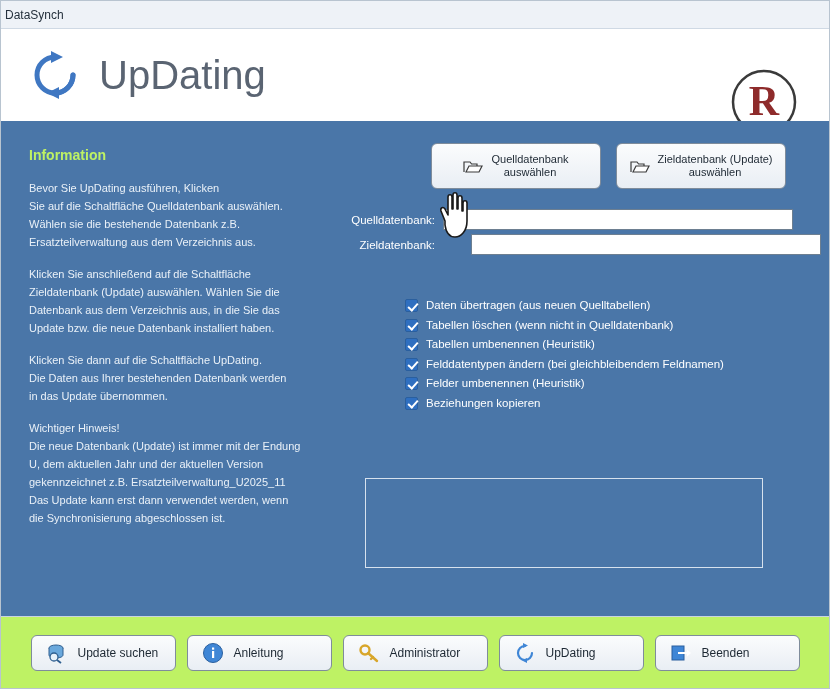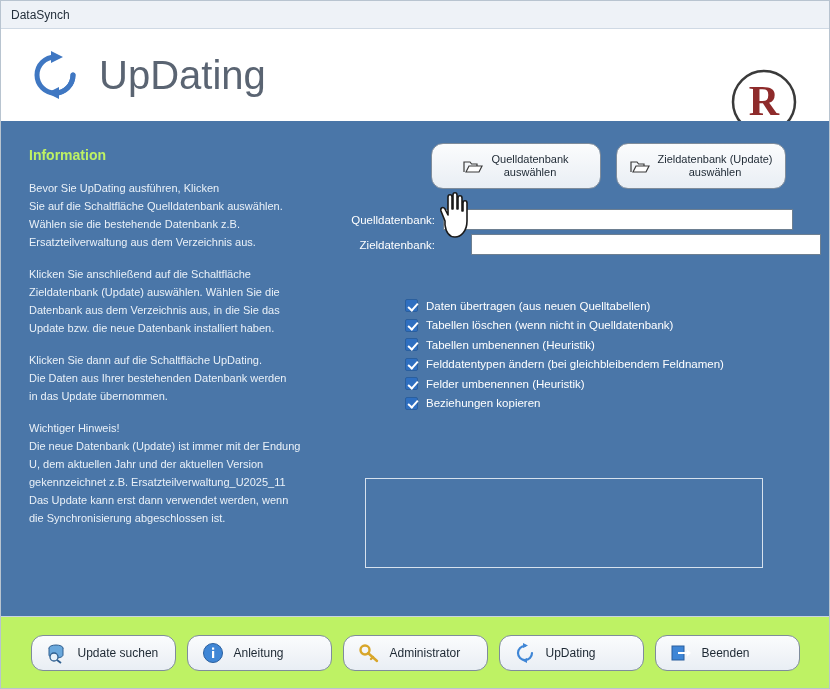--- a/index.html
+++ b/index.html
@@ -23,21 +23,21 @@
     display: flex;
     flex-direction: column;
   }
   
   .titlebar {
     height: 28px;
     background: #eef2f7;
     border-bottom: 1px solid #cfd9e4;
     display: flex;
     align-items: center;
-    padding: 0 10px;
+    padding: 0 4px;
     box-sizing: border-box;
     flex: none;
   }
   .titlebar .title {
     font-size: 12px;
     color: #24303c;
   }
   
   .header {
     height: 92px;
@@ -106,21 +106,21 @@
   .browse-row {
     position: absolute;
     left: 100px;
     top: 22px;
     display: flex;
     gap: 15px;
   }
   .btn3d {
     background: linear-gradient(#fbfcfd, #e9eef4);
     border: 1px solid #7f8c9b;
-    border-radius: 12px;
+    border-radius: 6px;
     color: #1d2833;
     font-size: 11px;
     display: flex;
     align-items: center;
     justify-content: center;
     gap: 8px;
     cursor: pointer;
     box-sizing: border-box;
   }
   .browse-btn {
@@ -182,21 +182,20 @@
   .checklist {
     position: absolute;
     left: 74px;
     top: 178px;
     display: flex;
     flex-direction: column;
     gap: 6.5px;
   }
   .check-item {
     display: flex;
-    align-items: center;
     gap: 8px;
     cursor: pointer;
   }
   .cbox {
     width: 13px;
     height: 13px;
     flex: none;
     background: #ffffff;
     border: 1px solid #5b6e81;
     border-radius: 2px;

